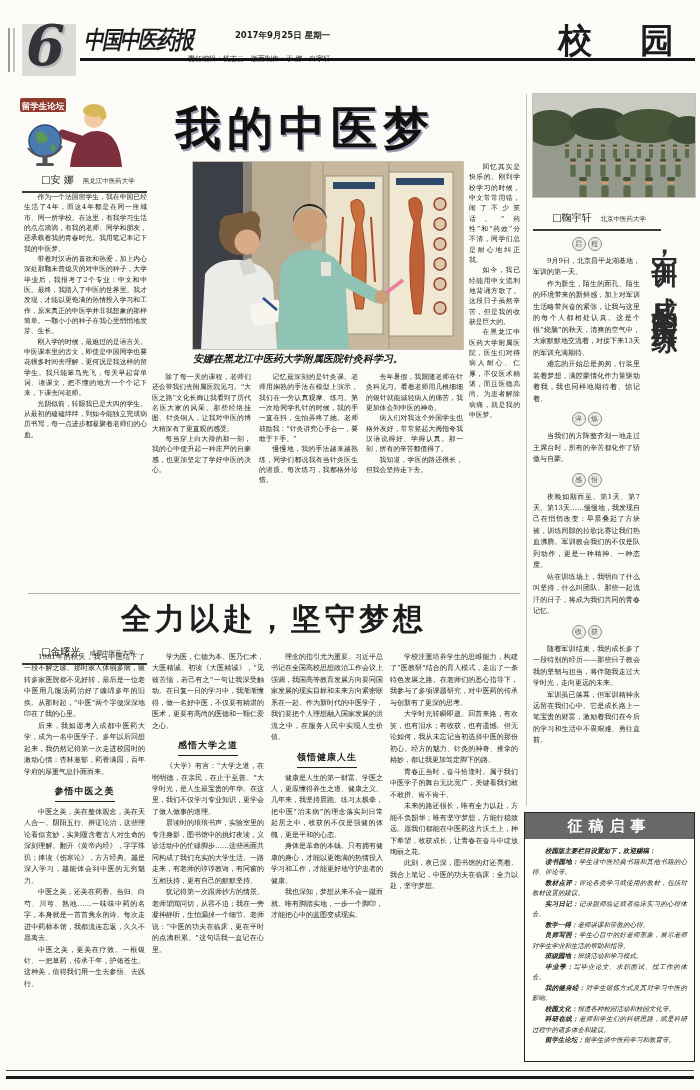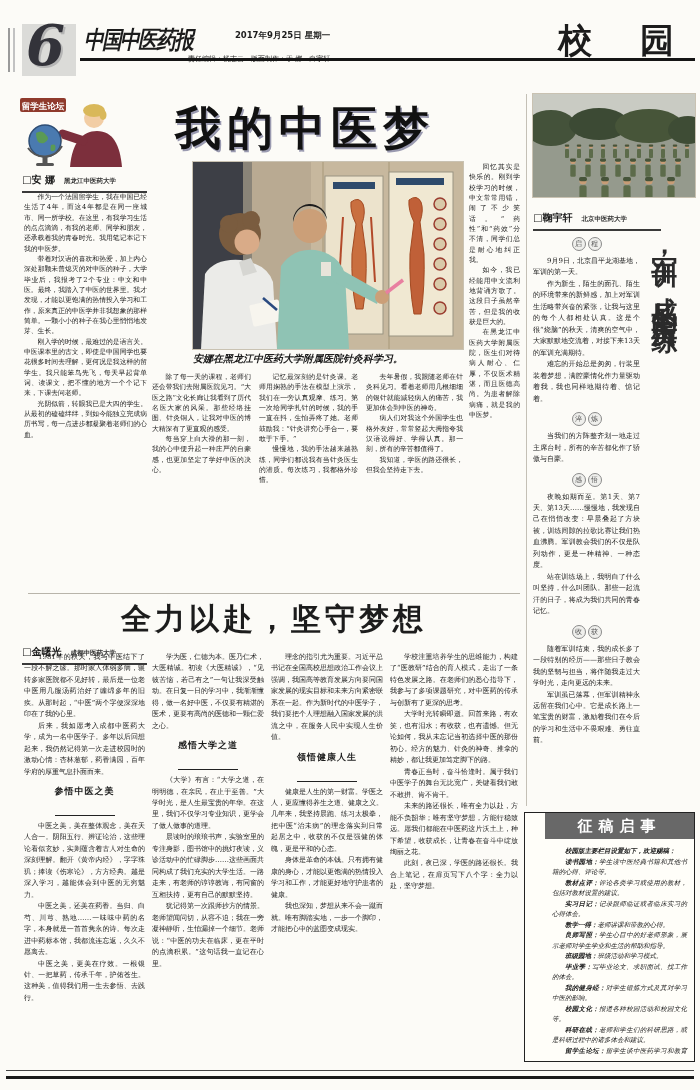--- a/index.html
+++ b/index.html
@@ -19,25 +19,25 @@
   .secname{position:absolute;right:8px;top:18px;font-size:34px;font-weight:bold;
            letter-spacing:18px;font-family:"DejaVu Sans",sans-serif;}
   .hrule{position:absolute;left:80px;right:5px;top:58px;height:3px;background:#151515;}
 
   
   .newscol{position:absolute;text-align:justify;overflow:hidden;}
   .t1{font-size:6.8px;line-height:1.52;}
   .t2{font-size:7px;line-height:1.64;}
   .para{margin:0;text-indent:2em;}
   .byline{position:absolute;border-bottom:2px solid #3a3a3a;padding-bottom:4px;white-space:nowrap;}
-  .byline .au{font-size:10px;font-weight:bold;}
-  .byline .af{font-size:6.5px;margin-left:4px;color:#333;font-weight:bold;}
+  .byline .au{font-size:10px;font-weight:normal;margin-left:19px;}
+  .byline .af{font-size:6.5px;margin-left:4px;color:#333;}
   .subwrap{text-align:center;margin:6px 0 5px;}
   .subhead{display:inline-block;margin:0;font-size:9px;font-weight:bold;
-           border-bottom:1.5px solid #222;padding-bottom:16px;letter-spacing:1px;}
+           border-bottom:1.5px solid #222;padding-bottom:2px;letter-spacing:1px;}
 
   
   .headline1{position:absolute;left:140px;top:98px;width:330px;text-align:center;
              font-size:46px;font-weight:bold;letter-spacing:6px;color:#111;
              text-shadow:1.5px 1.5px 0 #9a9ab0;}
   .caption1{position:absolute;left:193px;top:352px;width:270px;font-size:10px;
             font-weight:bold;font-style:italic;}
   .photo1{position:absolute;left:193px;top:162px;width:270px;height:187px;overflow:hidden;
           box-shadow:0 0 0 1px #c9c2b2;}
 
@@ -53,21 +53,21 @@
   .vtitle{position:absolute;left:648px;top:236px;height:560px;writing-mode:vertical-rl;
           font-size:26px;font-weight:bold;letter-spacing:5px;color:#2b2b2b;
           font-family:"DejaVu Serif",serif;}
   .marker{text-align:center;margin:7px 0 5px;text-indent:0;}
   .mcirc{display:inline-block;width:12px;height:12px;border:1px solid #8a8a8a;border-radius:50%;
          font-size:7px;line-height:12px;text-align:center;color:#555;background:#efefec;
          margin:0 1px;vertical-align:middle;font-family:"DejaVu Sans",sans-serif;}
 
   
   .notice{position:absolute;left:524px;top:812px;width:171px;height:250px;
-          border:1px solid #222;background:#fffef9;box-sizing:border-box;padding-left:20px;}
+          border:1px solid #222;background:#fffef9;box-sizing:border-box;}
   .notice-head{height:26px;background:#686868;color:#fff;font-size:15px;font-weight:bold;
                text-align:center;line-height:26px;letter-spacing:6px;}
   .notice-body{padding:7px 7px 0 7px;font-size:6.5px;line-height:1.62;font-style:italic;
                text-align:justify;overflow:hidden;height:210px;}
   .notice-body .para{margin:0;text-indent:2em;}
   .notice-body b{font-weight:bold;}
 
   
   .brule1{position:absolute;left:6px;top:1070px;width:688px;height:1px;background:#444;}
   .brule2{position:absolute;left:6px;top:1076px;width:688px;height:3px;background:#1a1a1a;}
@@ -241,21 +241,21 @@
         <p class="para">健康是人生的第一财富。学医之人，更应懂得养生之道、健康之义。几年来，我坚持晨跑、练习太极拳，把中医“治未病”的理念落实到日常起居之中，收获的不仅是强健的体魄，更是平和的心态。</p>
         <p class="para">身体是革命的本钱。只有拥有健康的身心，才能以更饱满的热情投入学习和工作，才能更好地守护患者的健康。</p>
         <p class="para">我也深知，梦想从来不会一蹴而就。唯有脚踏实地，一步一个脚印，才能把心中的蓝图变成现实。</p>
       </div>
   </div>
   <div class="newscol t2" style="left:390px;top:652px;width:128px;height:416px;">
       <p class="para">学校注重培养学生的思维能力，构建了“医教研”结合的育人模式，走出了一条特色发展之路。在老师们的悉心指导下，我参与了多项课题研究，对中医药的传承与创新有了更深的思考。</p>
       <p class="para">大学时光转瞬即逝。回首来路，有欢笑，也有泪水；有收获，也有遗憾。但无论如何，我从未忘记当初选择中医的那份初心。经方的魅力、针灸的神奇、推拿的精妙，都让我更加笃定脚下的路。</p>
       <p class="para">青春正当时，奋斗恰逢时。属于我们中医学子的舞台无比宽广，关键看我们敢不敢拼、肯不肯干。</p>
       <p class="para">未来的路还很长，唯有全力以赴，方能不负韶华；唯有坚守梦想，方能行稳致远。愿我们都能在中医药这片沃土上，种下希望，收获成长，让青春在奋斗中绽放绚丽之花。</p>
-      <p class="para">此刻，夜已深，学医的路还很长。我合上笔记，在扉页写下八个字：全力以赴，坚守梦想。</p>
+      <p class="para">此刻，夜已深，图书馆的灯还亮着。我合上笔记，中医的功夫在临床：全力以赴，坚守梦想。</p>
     </div>
 
   <div class="vline"></div>
 
   <div class="photo2">
     <svg width="162" height="103" viewBox="0 0 162 103">
       <defs>
         <g id="sold">
           <rect x="-2" y="-1" width="4" height="9" rx="1" fill="#5c6b4a"></rect>
           <circle cx="0" cy="-3.4" r="2" fill="#c79c76"></circle>

